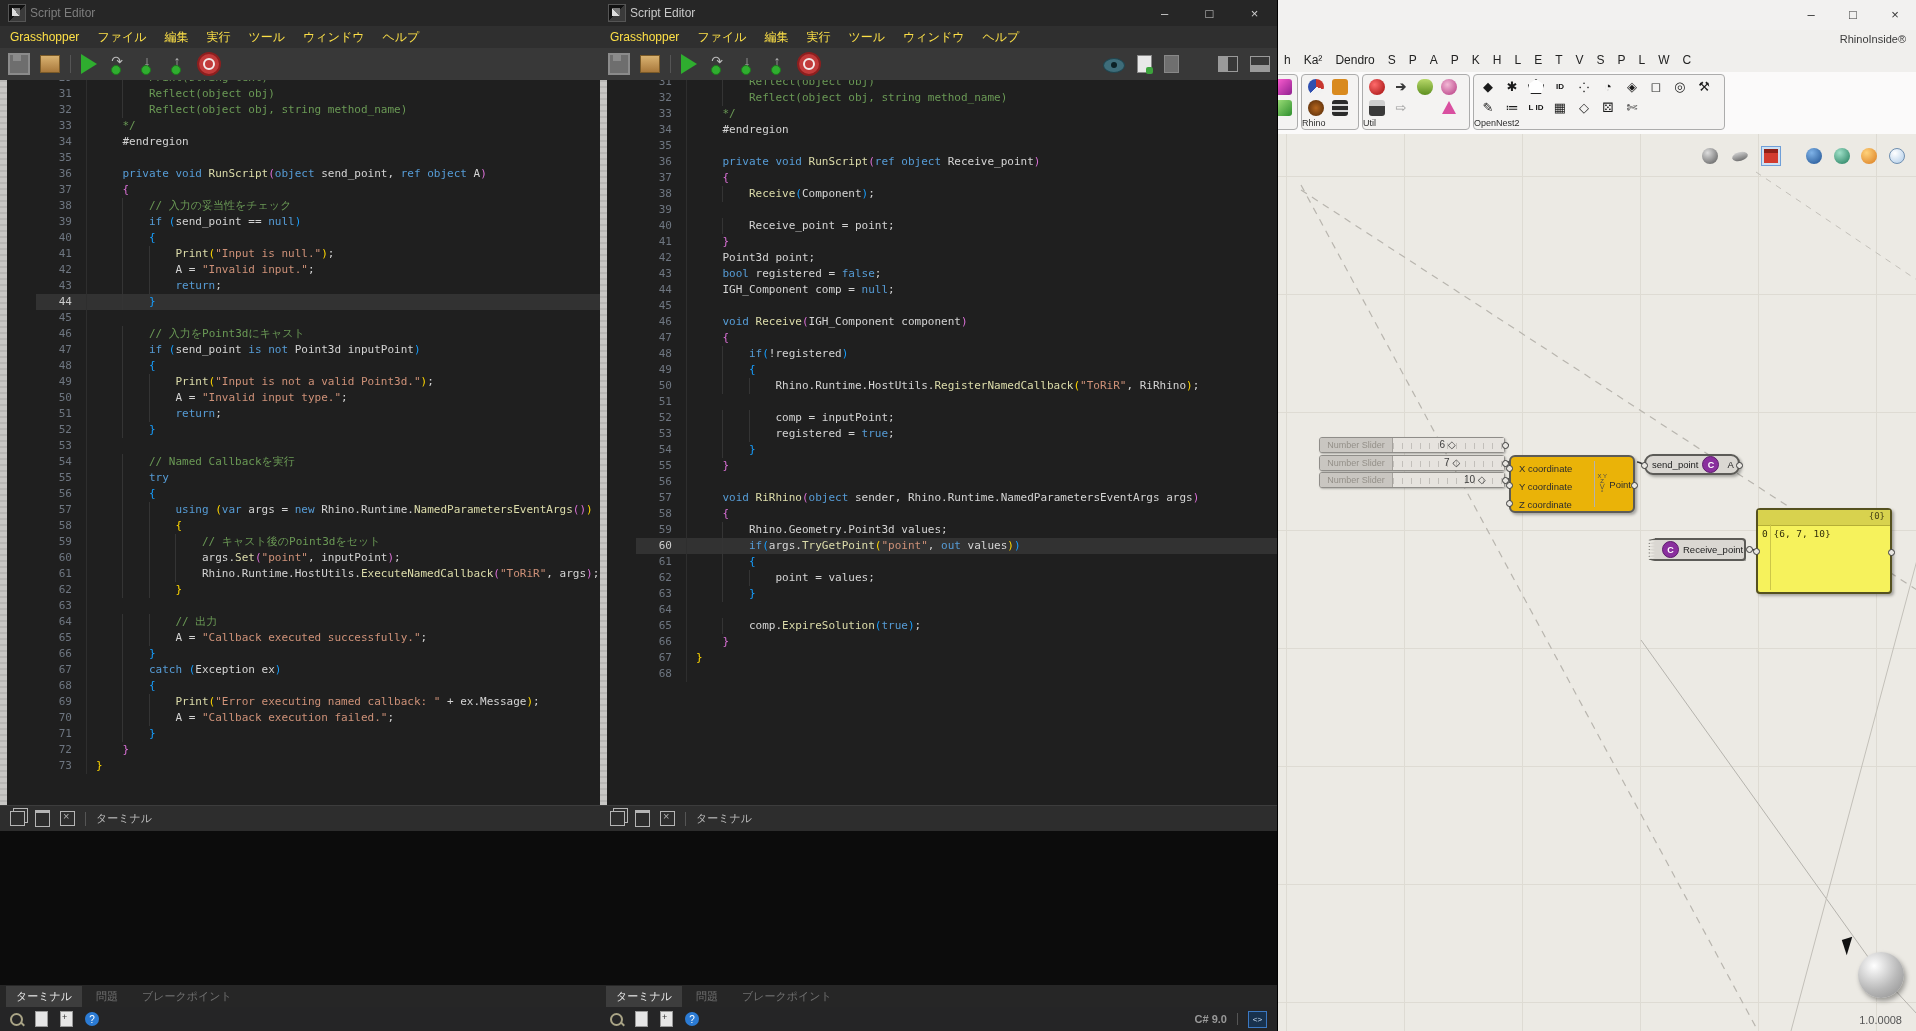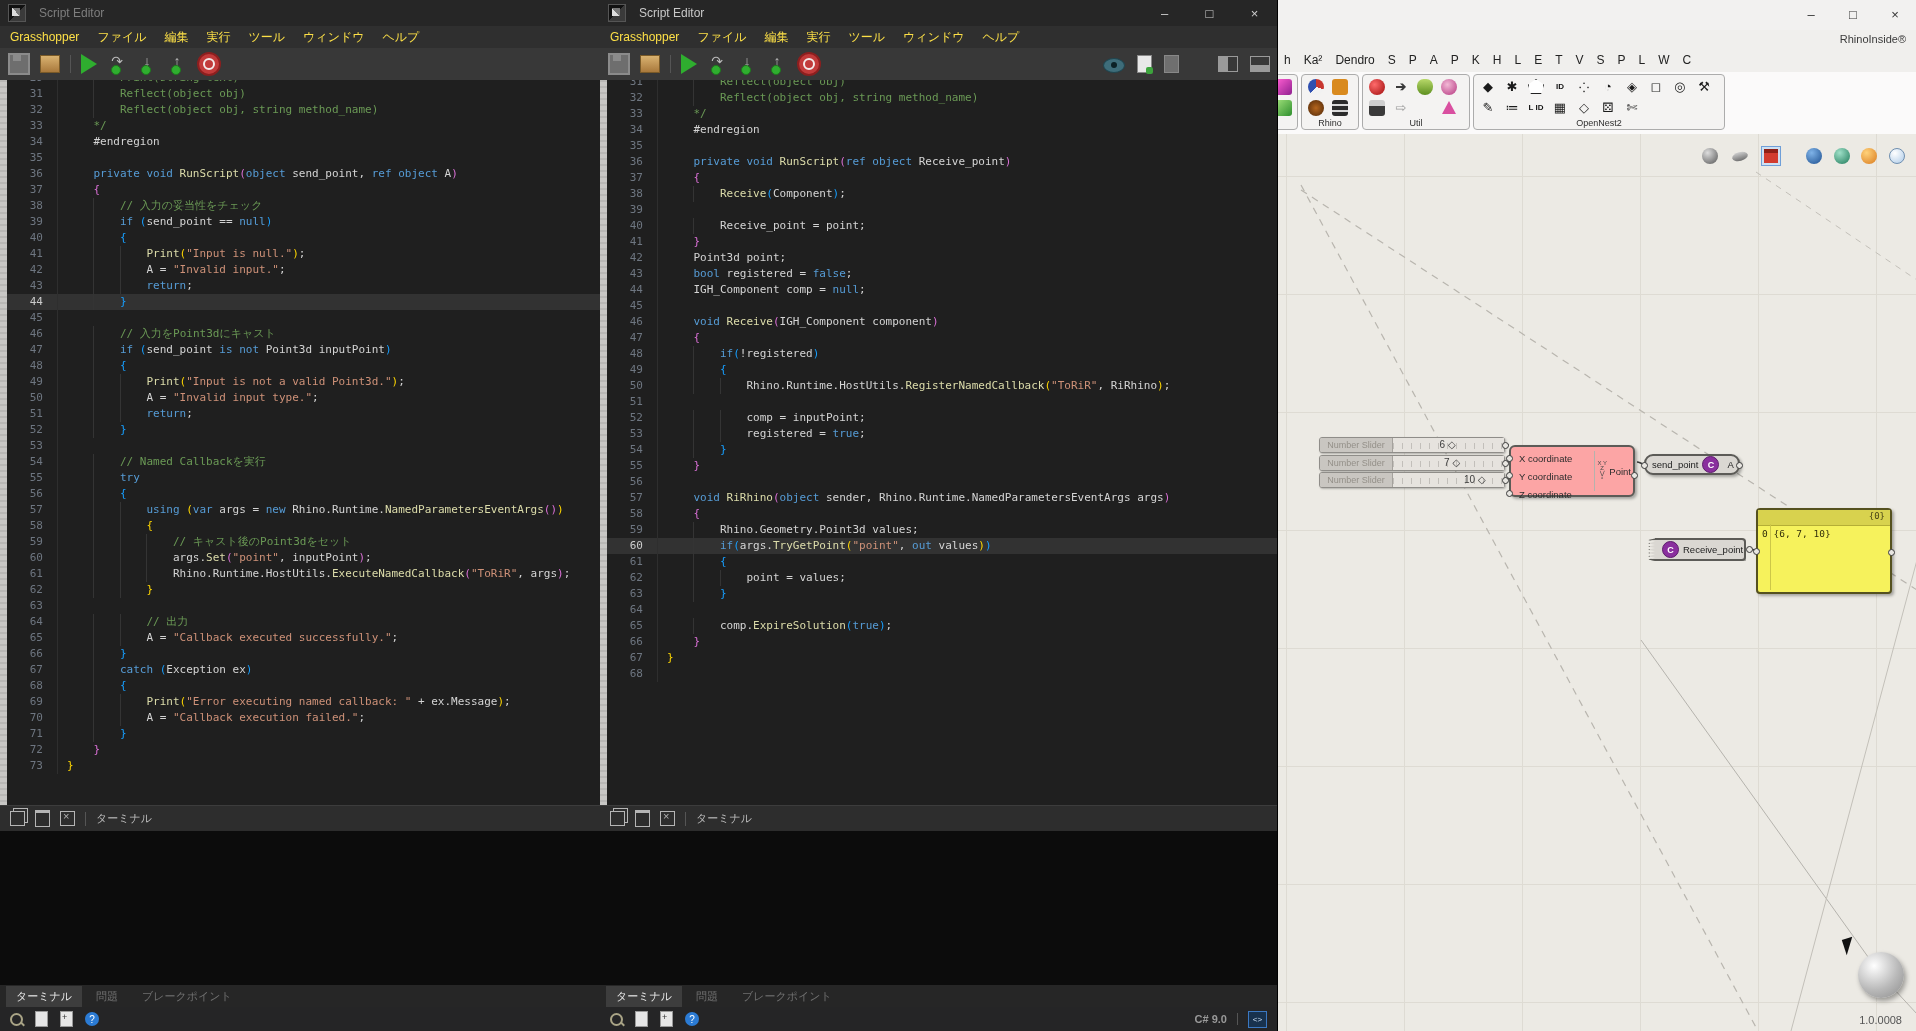--- a/index.html
+++ b/index.html
@@ -2,21 +2,21 @@
 <html><head>
 <meta charset="utf-8">
 <style>
   html,body{margin:0;padding:0;background:#000;}
   .stage{position:relative;width:1916px;height:1031px;overflow:hidden;
          font-family:"Liberation Sans",sans-serif;}
 
   
   .win{position:absolute;top:0;height:1031px;background:#1f1f1f;}
   .titlebar{position:absolute;top:0;left:0;right:0;height:26px;background:#262626;
-            display:flex;align-items:center;gap:13px;padding-left:8px;box-sizing:border-box;}
+            display:flex;align-items:center;gap:4px;padding-left:8px;box-sizing:border-box;}
   .appicon{width:16px;height:16px;background:linear-gradient(135deg,#111 50%,#3a3a3a 50%);
            border:1px solid #555;position:relative;flex:0 0 auto;}
   .appicon:after{content:"";position:absolute;left:3px;top:3px;width:8px;height:8px;
            background:linear-gradient(45deg,#ddd 50%,#777 50%);}
   .wtitle{font-size:12px;color:#c9c9c9;}
   .wtitle.dim{color:#7e7e7e;}
   .winbtns{margin-left:auto;display:flex;height:26px;}
   .winbtn{width:45px;height:26px;display:flex;align-items:center;justify-content:center;
           color:#cfcfcf;font-size:13px;}
   .menubar{position:absolute;top:26px;left:0;right:0;height:22px;background:#2f2f2f;
@@ -45,21 +45,21 @@
   .tb-page.dim{background:#6f6f6f;}
   .tb-split{width:20px;height:16px;border:1px solid #9a9a9a;box-sizing:border-box;position:relative;}
   .tb-split.v:after{content:"";position:absolute;left:0;top:0;bottom:0;width:9px;background:#9a9a9a;}
   .tb-split.h:after{content:"";position:absolute;left:0;bottom:0;right:0;height:6px;background:#9a9a9a;}
 
   
   .codewrap{position:absolute;top:80px;left:0;right:0;height:725px;background:#1f1f1f;overflow:hidden;}
   .leftstrip{position:absolute;left:0;top:0;width:7px;height:100%;background:#c8c7c5;
              background-image:repeating-linear-gradient(180deg,#b9b8b6 0 2px,transparent 2px 6px);}
   .code{position:absolute;left:7px;top:0;right:0;font-family:"DejaVu Sans Mono",monospace;
-        font-size:11px;line-height:16px;}
+        font-size:11px;line-height:16px;padding-left:29px;}
   .cl{display:flex;height:16px;}
   .cl.act{background:#323232;}
   .ln{flex:0 0 36px;text-align:right;color:#6e7681;padding-right:14px;border-right:1px solid #2e2e2e;}
   .cl.act .ln{color:#cccccc;}
   .ct{white-space:pre;padding-left:9px;flex:1;color:#d4d4d4;}
   .tk-k{color:#569cd6}.tk-s{color:#ce9178}.tk-c{color:#6a9955}.tk-m{color:#dcdcaa}.tk-p{color:#d4d4d4}
   .b0{color:#ffd700}.b1{color:#da70d6}.b2{color:#179fff}
   .ig{display:inline-block;width:4ch;height:16px;border-left:1px solid #343434;box-sizing:border-box;vertical-align:top;}
   .ig0{border-left-color:transparent;}
 
@@ -99,21 +99,21 @@
   .rh-brand{position:absolute;top:33px;right:10px;font-size:11px;color:#3a3a3a;}
   .rh-tabs{position:absolute;top:50px;left:0;right:0;height:20px;display:flex;align-items:center;gap:13px;
            padding-left:6px;box-sizing:border-box;}
   .rh-tab{font-size:12px;color:#222;}
   .rh-toolbar{position:absolute;top:72px;left:0;right:0;height:62px;background:#fbfafa;border-bottom:1px solid #cfcfcf;}
   .rh-group{position:absolute;top:2px;height:56px;background:#f4f3f2;border:1px solid #acacac;border-radius:4px;
             box-sizing:border-box;overflow:hidden;}
   .rh-gicons{display:flex;flex-wrap:wrap;gap:2px;padding:2px 3px;align-content:flex-start;height:40px;box-sizing:border-box;}
   .gi{width:22px;height:19px;display:flex;align-items:center;justify-content:center;font-size:13px;color:#1b1b1b;}
   .gi .sw{width:16px;height:16px;border-radius:3px;}
-  .rh-glabel{position:absolute;bottom:1px;left:0;right:0;text-align:center;font-size:9px;color:#2e2e2e;}
+  .rh-glabel{position:absolute;bottom:1px;left:0;right:0;font-size:9px;color:#2e2e2e;}
   .idtxt{font-size:8px;font-weight:bold;color:#111;}
   .rh-display{position:absolute;top:146px;height:22px;left:0;right:0;}
   .disp{position:absolute;width:20px;height:20px;display:flex;align-items:center;justify-content:center;}
   .ball{width:16px;height:16px;border-radius:50%;}
   .disp.sel{border:1px solid #6f9fd8;background:#cfe0f2;box-sizing:border-box;}
   .redcube{width:14px;height:14px;background:#d23b2e;border-top:4px solid #8f1f16;box-sizing:border-box;}
   .rh-canvas{position:absolute;top:134px;left:0;right:0;bottom:0;background:#eceae4;
       background-image:linear-gradient(#dedbd3 1px,transparent 1px),linear-gradient(90deg,#dedbd3 1px,transparent 1px);
       background-size:118px 118px;background-position:8px 42px;}
   .rh-svg{position:absolute;top:134px;left:0;width:639px;height:897px;}
@@ -122,21 +122,21 @@
   .ghc{position:absolute;box-sizing:border-box;font-family:"Liberation Sans",sans-serif;}
   .slider{left:41px;width:186px;height:16px;display:flex;border:1px solid #8f8d89;border-radius:3px;
           background:#dedbd6;box-shadow:1px 1px 2px rgba(0,0,0,.25);text-align:center;}
   .sl-label{flex:0 0 72px;background:#c9c6c1;color:#949089;font-size:9px;display:flex;align-items:center;
             justify-content:center;border-right:1px solid #a5a29d;border-radius:2px 0 0 2px;}
   .sl-track{flex:1;position:relative;background:#e6e3de;
             background-image:repeating-linear-gradient(90deg,#c2bfba 0 1px,transparent 1px 9px);
             background-size:100% 6px;background-position:0 5px;background-repeat:no-repeat;}
   .sl-grip{position:absolute;top:1px;font-size:10px;color:#3c3c3c;white-space:nowrap;}
   .nub{position:absolute;width:7px;height:7px;border-radius:50%;background:#e8e6e1;border:1.5px solid #3a3a3a;box-sizing:border-box;}
-  .pointc{left:231px;top:445px;width:126px;height:52px;background:#fca5a5;border:2px solid #5c5b57;
+  .pointc{left:231px;top:455px;width:126px;height:58px;background:#eab308;border:2px solid #5c5b57;
           border-radius:6px;box-shadow:2px 2px 3px rgba(0,0,0,.3);}
   .pt-in{position:absolute;left:8px;font-size:9.5px;color:#2d2d2d;}
   .pt-div{position:absolute;left:83px;top:4px;bottom:4px;border-left:1px solid #b5b2ad;}
   .pt-right{position:absolute;left:86px;top:0;bottom:0;right:2px;display:flex;align-items:center;gap:2px;}
   .xyz{font-size:6px;color:#4a4a4a;line-height:5px;text-align:center;}
   .pt-lab{font-size:9.5px;color:#2d2d2d;}
   .capsule{background:#dad7d2;border:2px solid #5c5b57;border-radius:9px;display:flex;align-items:center;
            gap:4px;padding:0 6px;box-shadow:2px 2px 3px rgba(0,0,0,.3);}
   .sendc{left:366px;top:454px;width:96px;height:21px;}
   .recvc{left:370px;top:538px;width:98px;height:23px;border-radius:4px;

